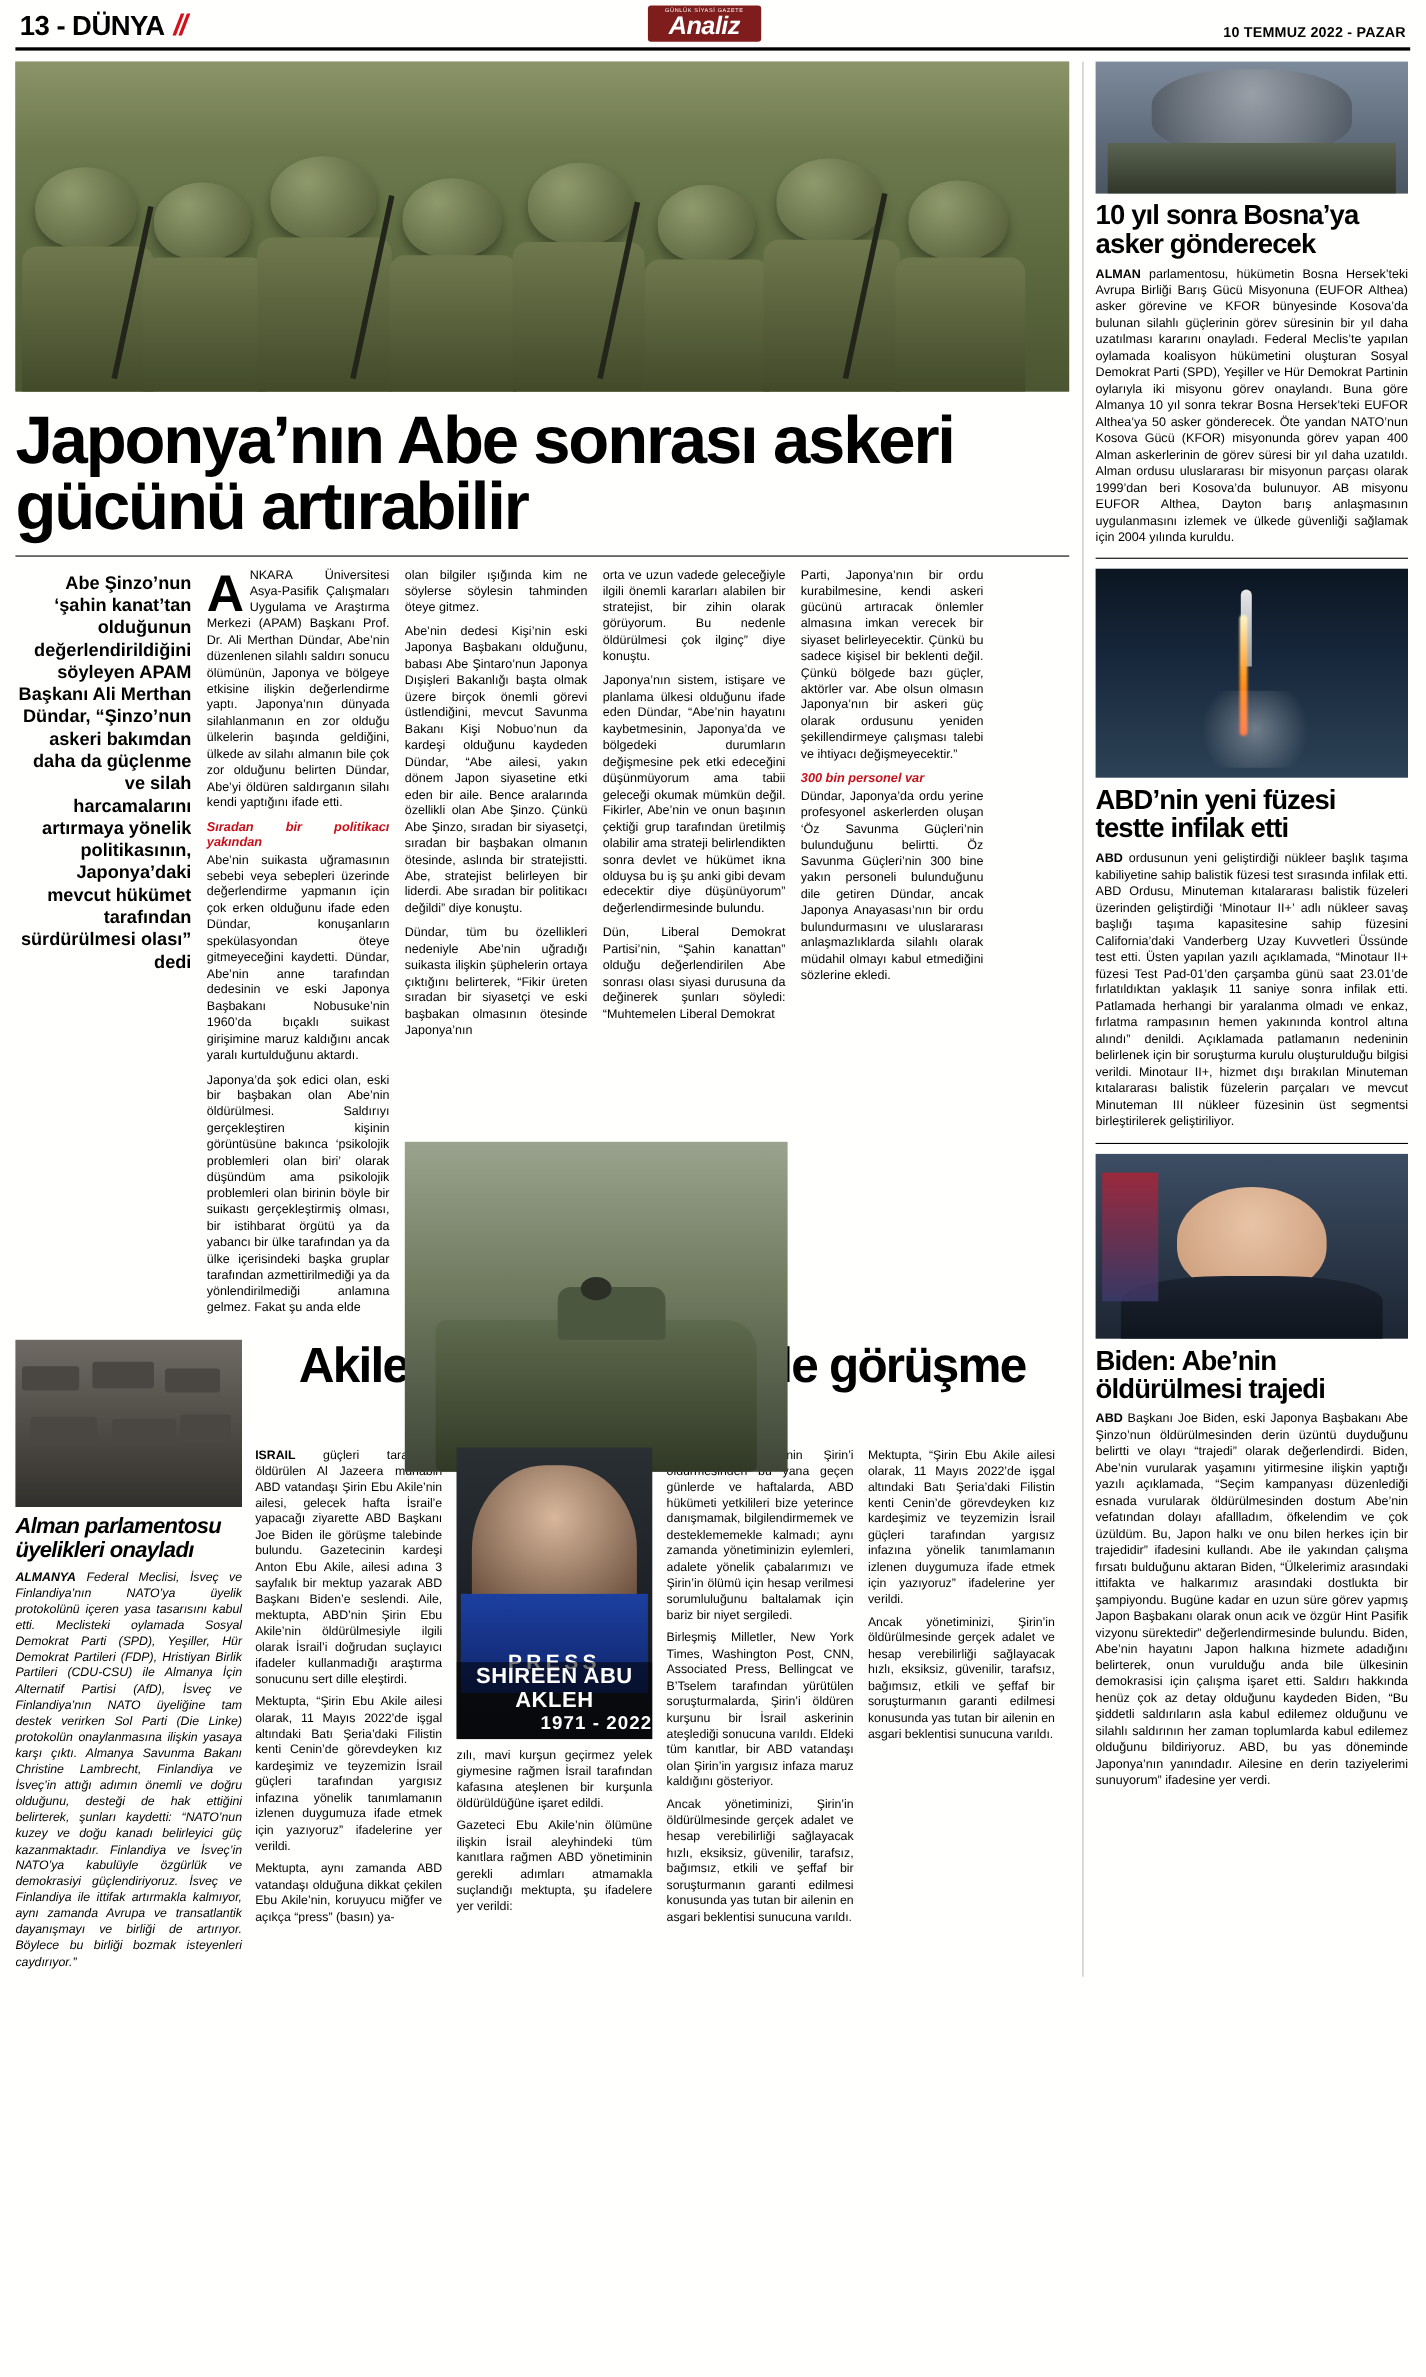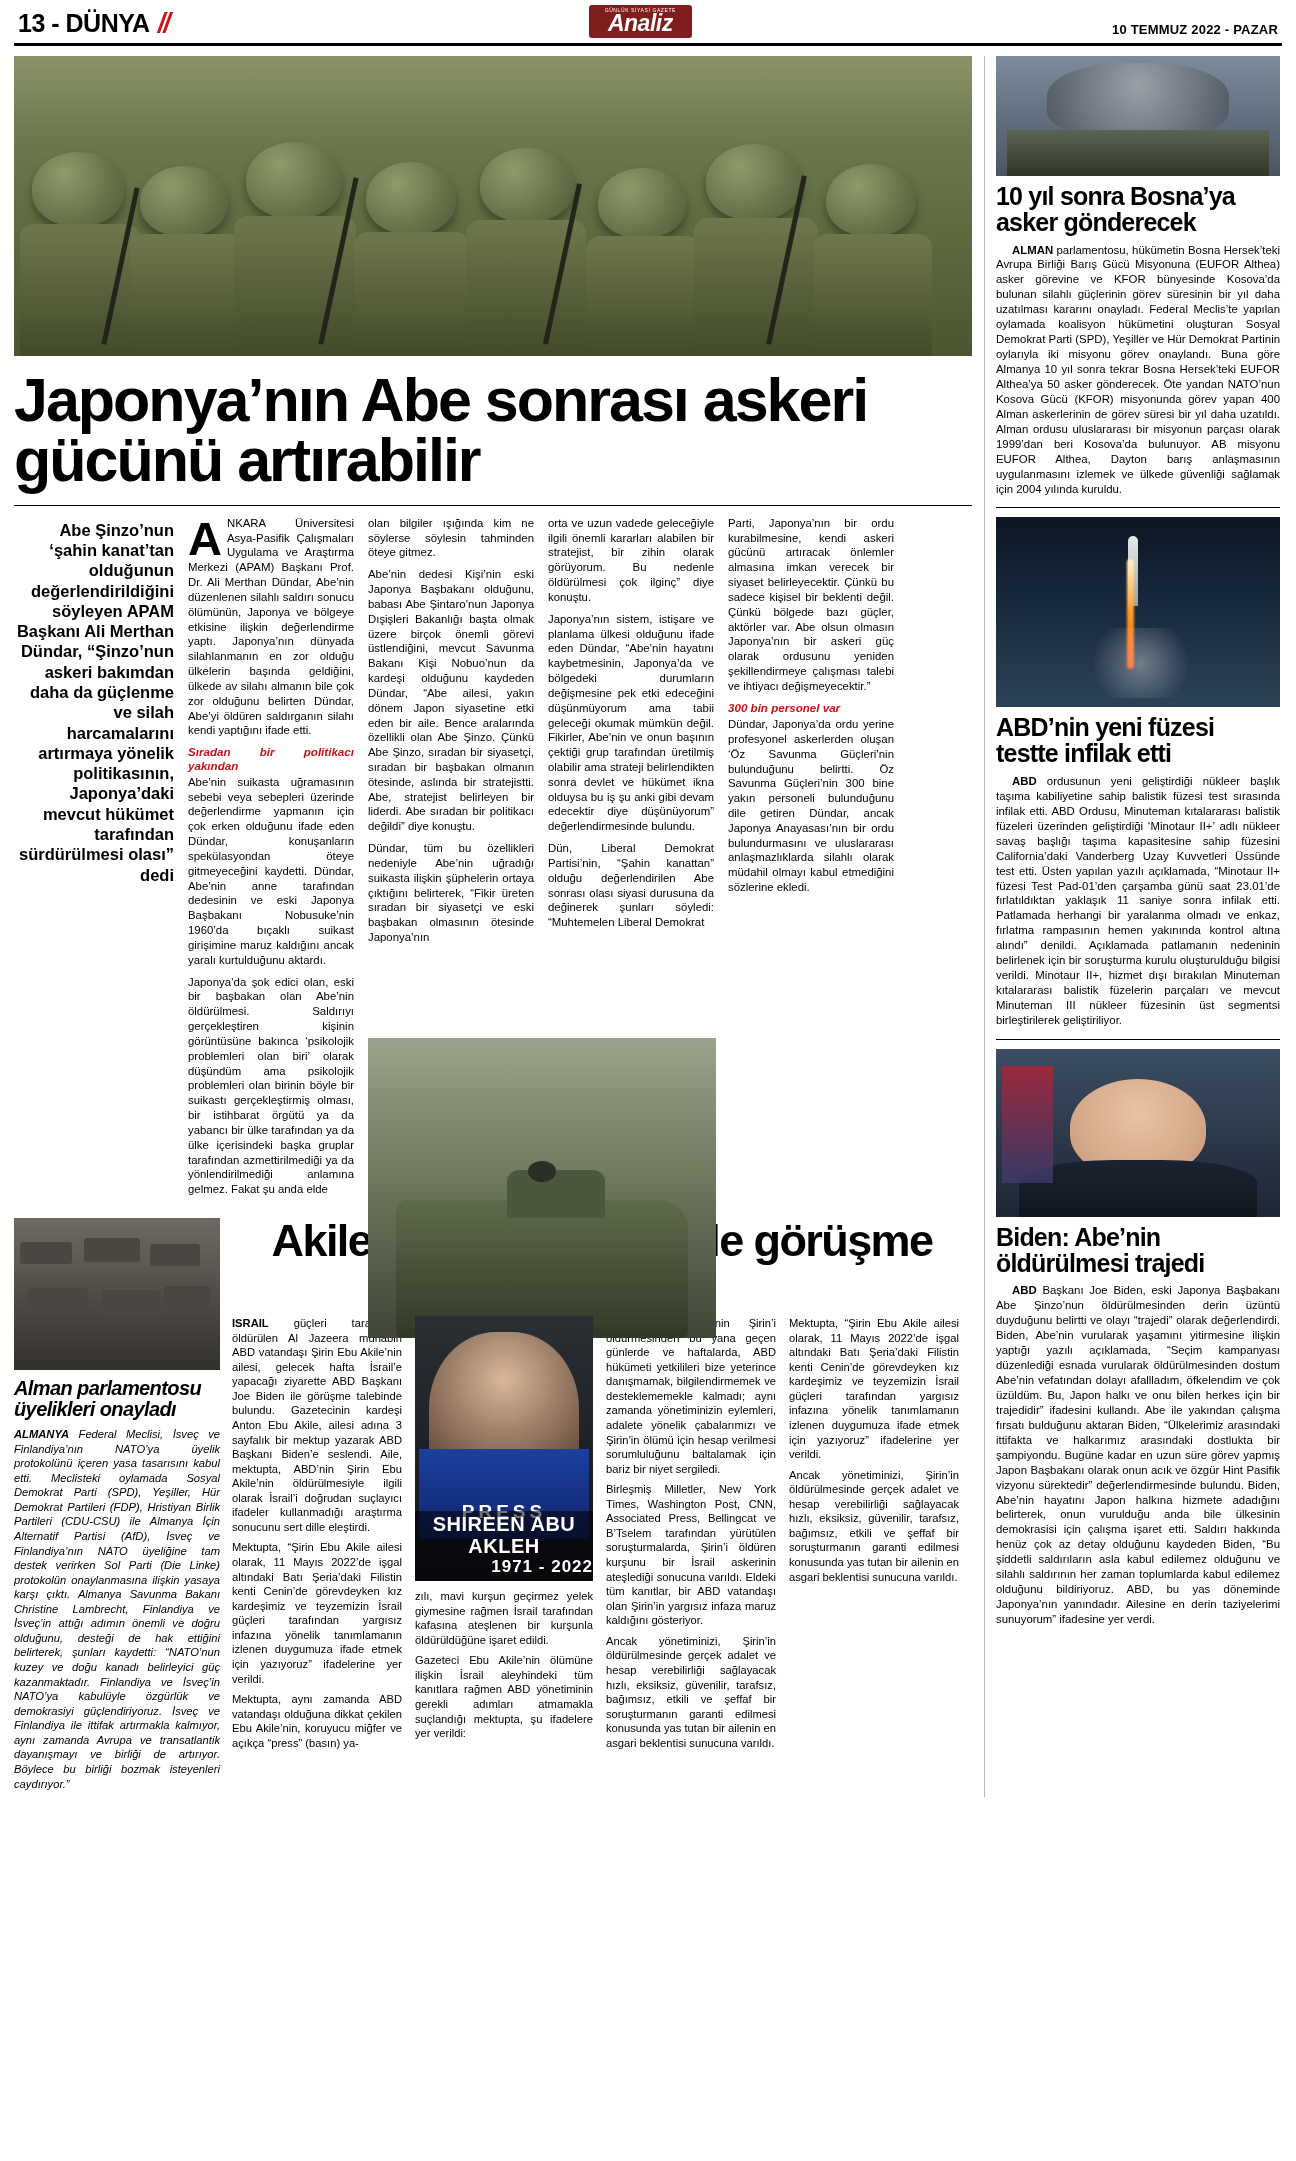--- a/index.html
+++ b/index.html
@@ -95,21 +95,21 @@
     background:#2c2f26; border-radius:50%; }
 
   
   .rail-photo { width:100%; height:120px; position:relative; overflow:hidden;
     background:linear-gradient(180deg,#7d8b9c,#4a5562); }
   .rail-h {
     font-size:25px; line-height:1.03; font-weight:bold; letter-spacing:-0.8px;
     margin:8px 0 7px 0;
   }
   .rail-p { font-size:11.4px; line-height:1.31; text-align:justify; margin:0 0 6px 0; }
-  .rail-p b { font-weight:bold;margin-left:16px; }
+  .rail-p b { font-weight:bold; }
   .rail-div { border:0; border-top:1px solid #000; margin:11px 0 9px 0; }
   .rocket-photo { width:100%; height:190px; position:relative; overflow:hidden;
     background:linear-gradient(180deg,#0c1622 0%, #16263a 40%, #2d4256 100%); }
   .rocket-flame { position:absolute; left:46%; top:22%; width:7px; height:110px;
     background:linear-gradient(180deg,#fff6c8,#ff9b24,#ff4a05); filter:blur(1px); border-radius:4px;}
   .rocket-smoke { position:absolute; left:30%; top:58%; width:120px; height:70px;
     background:radial-gradient(circle, rgba(255,255,255,.35), rgba(255,255,255,0) 70%); }
   .biden-photo { width:100%; height:168px; position:relative; overflow:hidden;
     background:linear-gradient(180deg,#3c4d63,#1d2633); }
   .biden-face { position:absolute; left:26%; top:18%; width:48%; height:58%;

